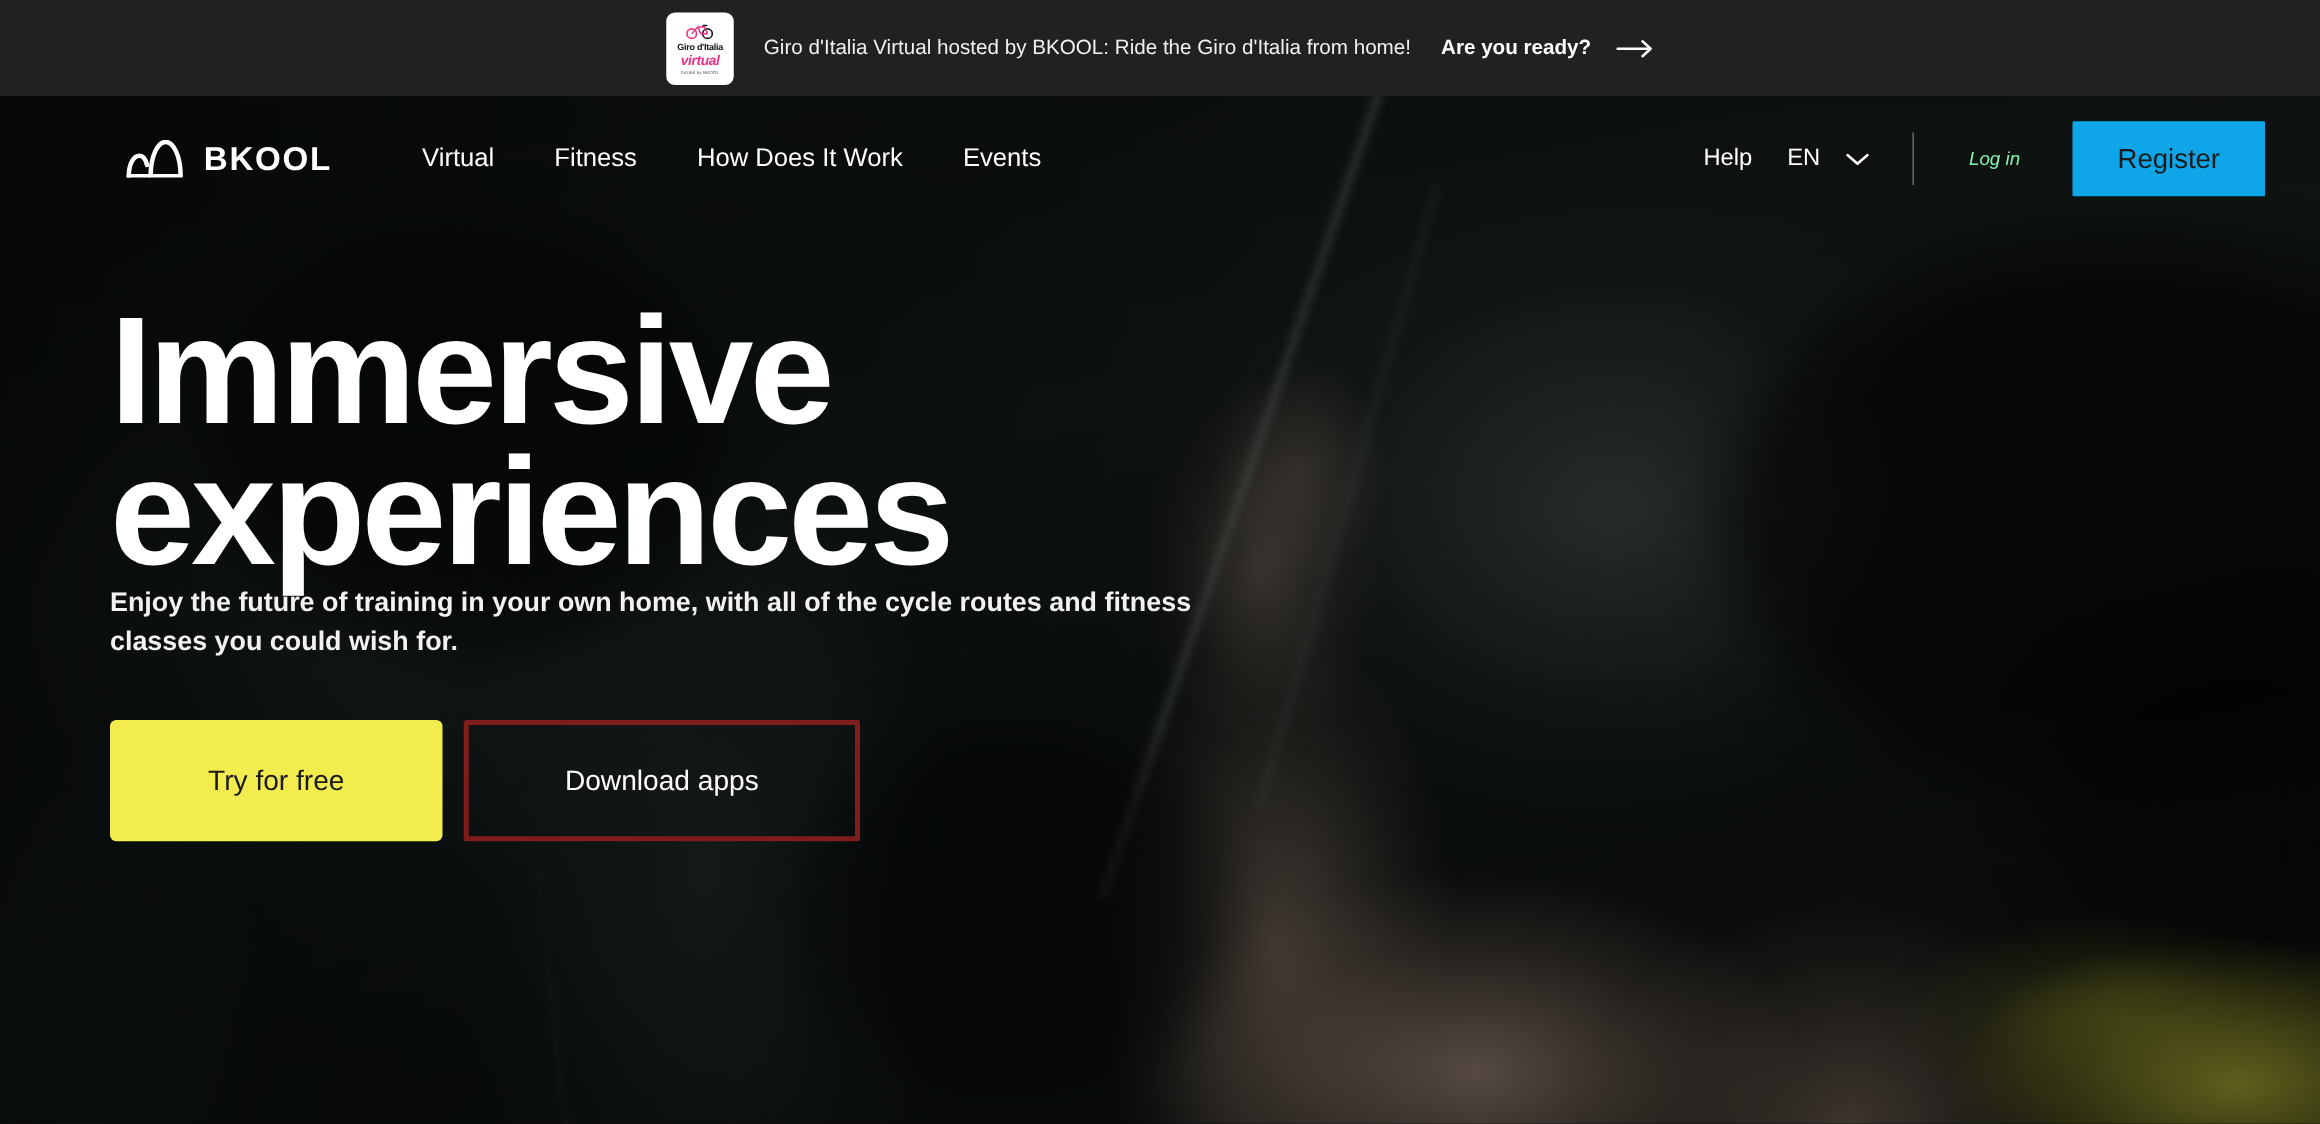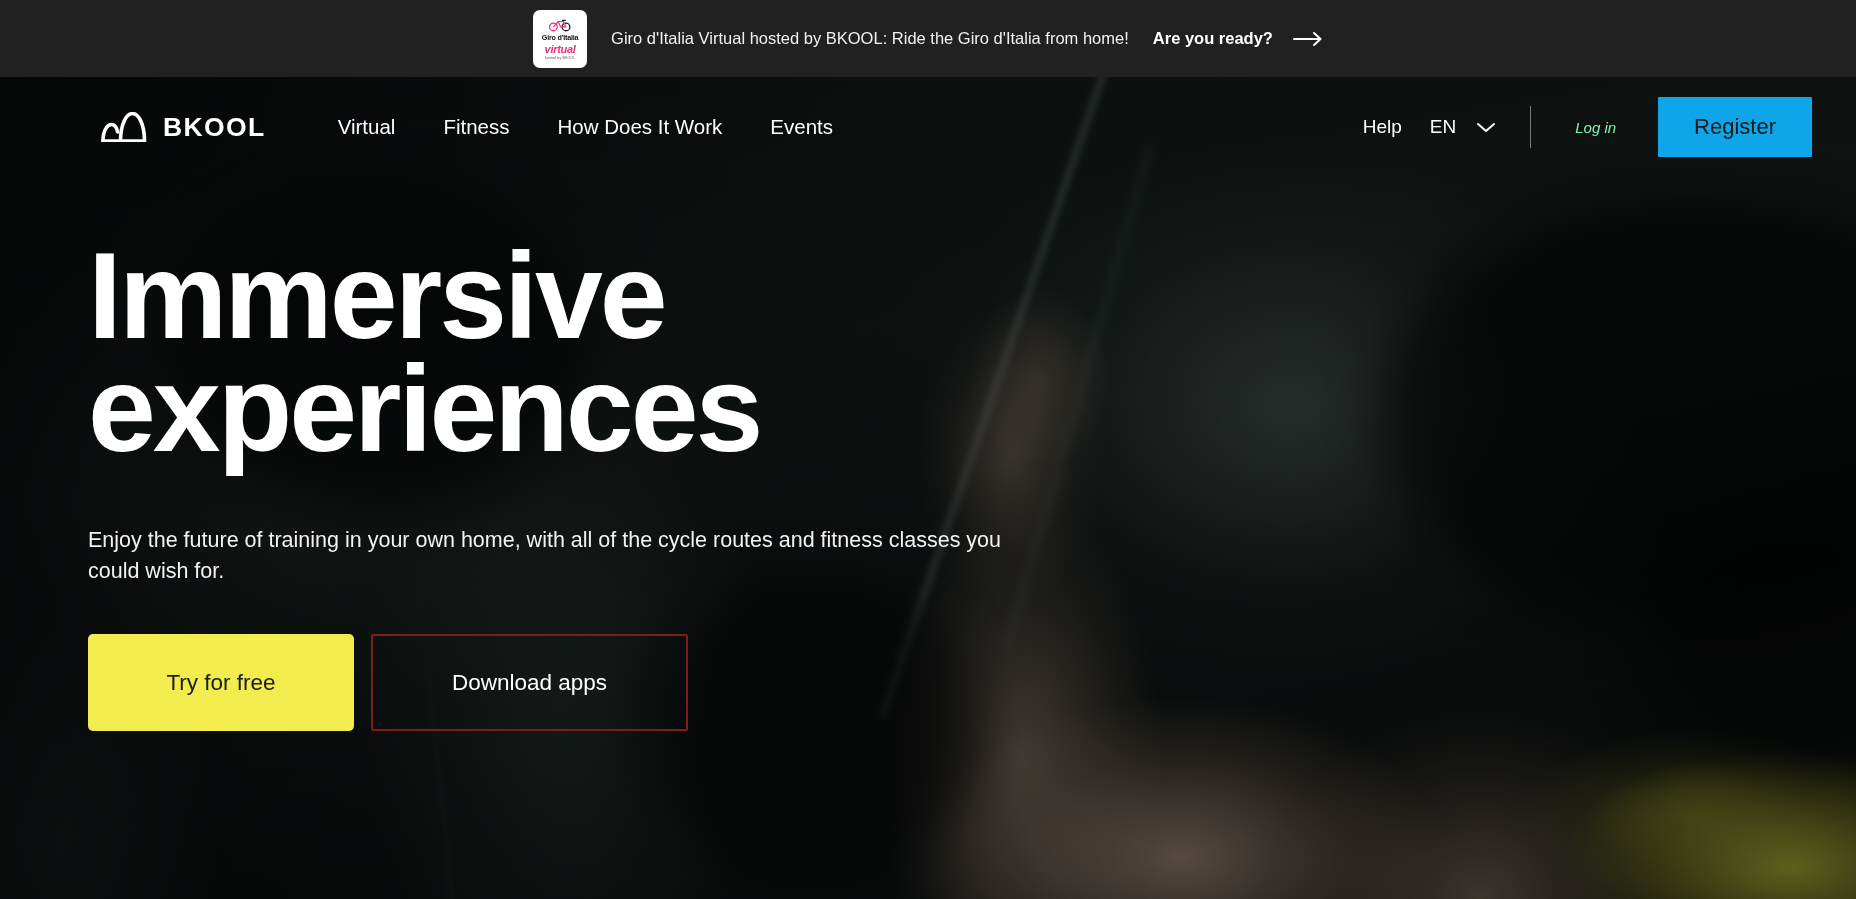--- a/index.html
+++ b/index.html
@@ -156,36 +156,36 @@
     position:absolute; left:88px; top:163px;
     z-index:4; width:1100px;
   }
   .hero-title{
     color:#fff; font-size:122px; font-weight:bold;
     line-height:.93; letter-spacing:-3px;
     margin:0; white-space:pre-line;
   }
   .hero-sub{
     color:#f2f2f2; font-size:21.5px; line-height:1.43;
-    margin-top:58px; max-width:925px; font-weight:400;
+    max-width:925px; font-weight:700;
   }
   .hero-actions{ display:flex; gap:17px; margin-top:48px; }
   .btn{
     font-size:22.5px; line-height:1; cursor:pointer;
     font-family:"Liberation Sans", sans-serif;
     display:flex; align-items:center; justify-content:center;
   }
   .btn-primary{
     background:#f2ec4f; color:#1b1b1b;
     border:none; border-radius:5px;
     width:266px; height:97px;
   }
   .btn-ghost{
     background:transparent; color:#fff;
-    border:2px solid #7f1d1d; border-radius:2px;
+    border:4px solid #7f1d1d; border-radius:2px;
     width:317px; height:97px;
   }
 </style>
 </head>
 <body>
 
 <div class="promo-bar">
   <div class="promo-inner">
 
     <div class="giro-badge">

